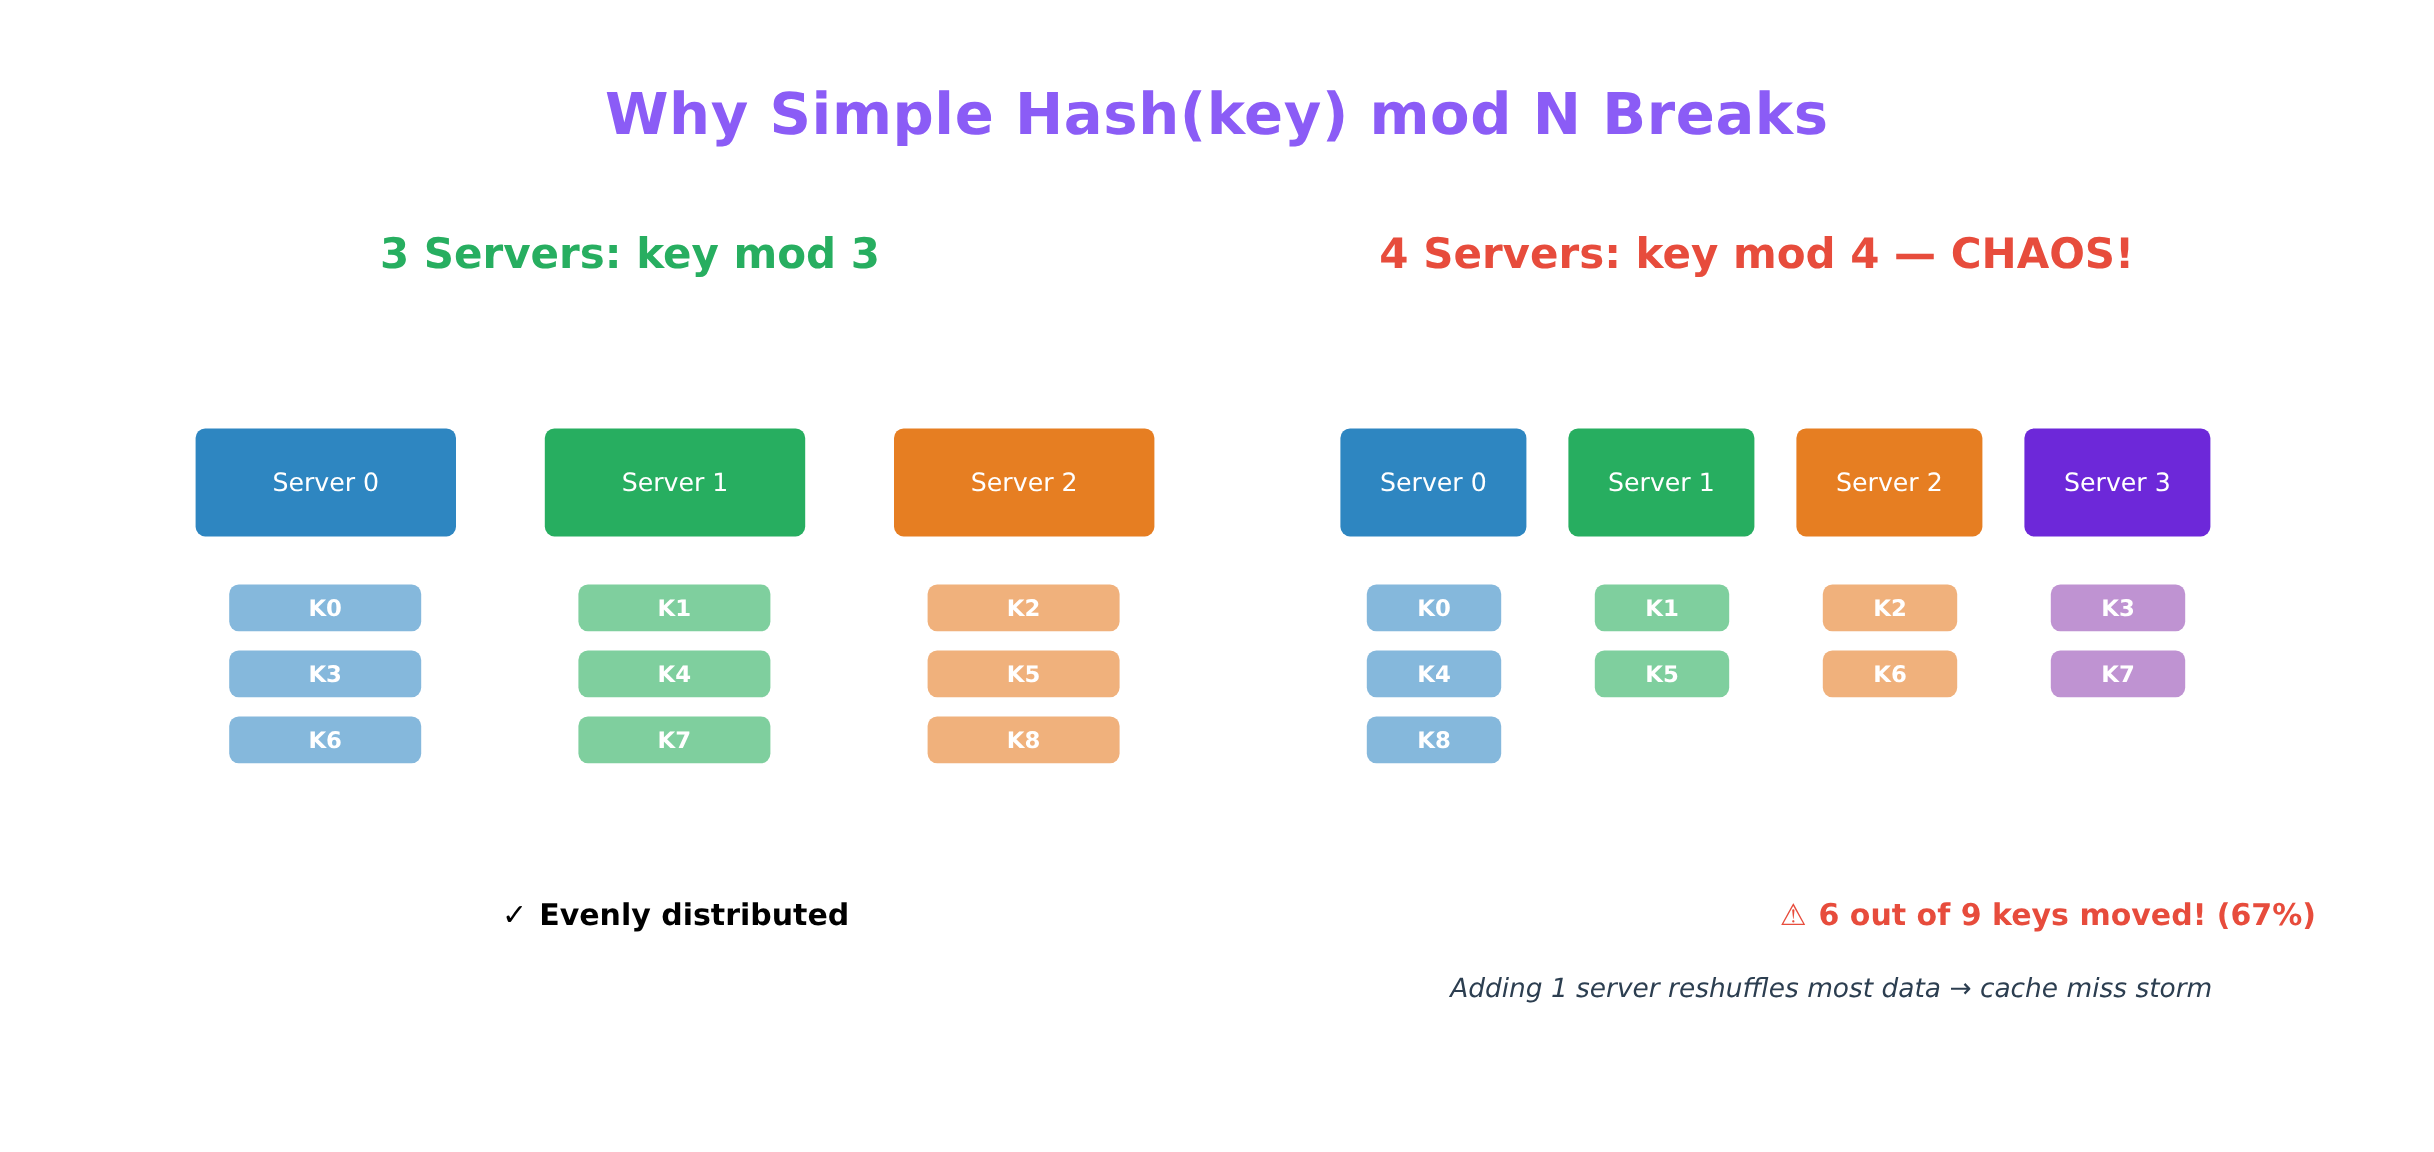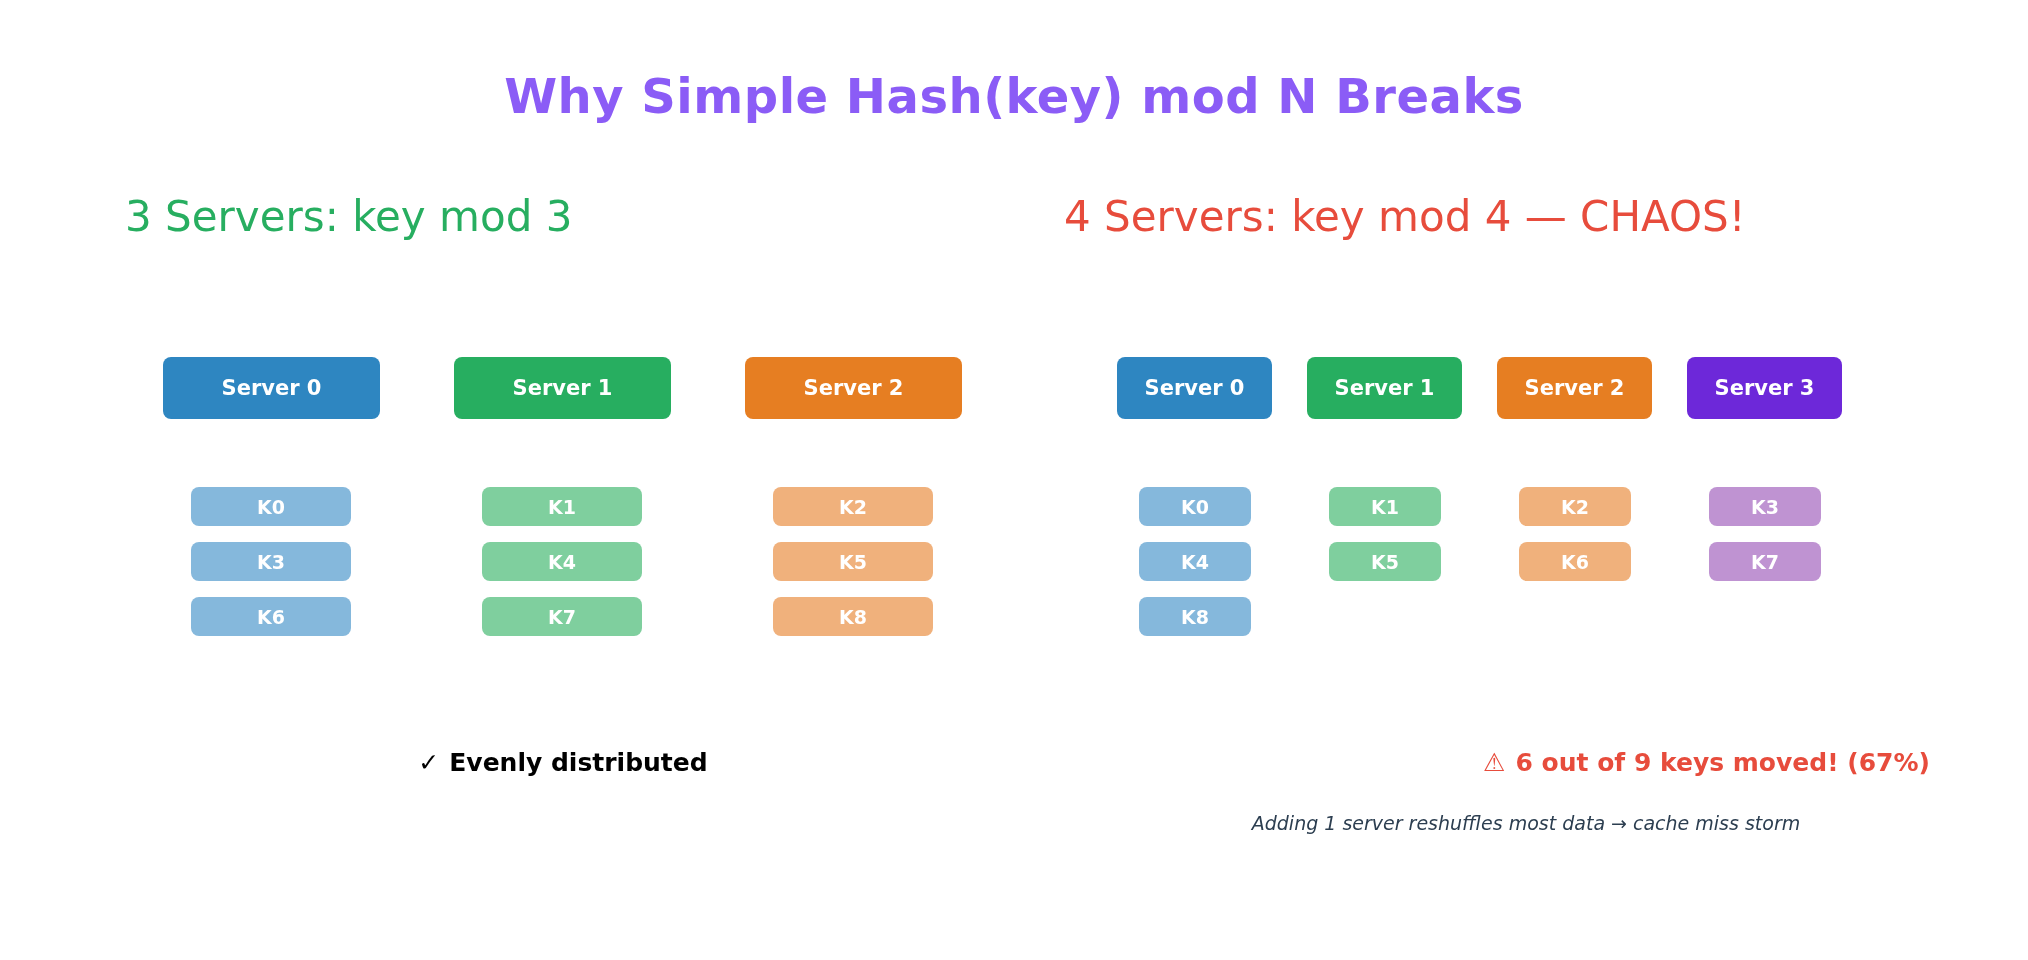--- a/index.html
+++ b/index.html
@@ -11,33 +11,33 @@
   .canvas { position: relative; width: 2028px; height: 960px; background: #ffffff; }
 
   .title {
     position: absolute; top: 44px; left: 0; width: 2028px;
     text-align: center; font-size: 48px; font-weight: bold;
     letter-spacing: 0.5px;
   }
 
   .section-heading {
     position: absolute; top: 192px; width: 800px;
-    text-align: left; font-size: 42px; font-weight: normal;
+    text-align: center; font-size: 35px; font-weight: bold;
   }
   .section-heading.left { left: 125px; }
   .section-heading.right { left: 1064px; }
 
   .servers-row { position: absolute; top: 357px; display: flex; }
   .servers-row.left { left: 163px; gap: 74px; }
   .servers-row.right { left: 1117px; gap: 35px; }
 
   .server-box {
-    height: 62px; border-radius: 8px;
+    height: 90px; border-radius: 8px;
     display: flex; align-items: center; justify-content: center;
-    color: #ffffff; font-weight: bold; font-size: 21px;
+    color: #ffffff; font-weight: normal; font-size: 21px;
   }
   .servers-row.left .server-box { width: 217px; }
   .servers-row.right .server-box { width: 155px; }
 
   .key-col {
     position: absolute; top: 487px;
     display: flex; flex-direction: column; gap: 16px;
   }
   .key-box {
     height: 39px; border-radius: 8px;
@@ -56,21 +56,21 @@
     position: absolute; top: 748px; width: 800px;
     text-align: center; font-size: 25px; font-weight: bold;
   }
   .footer-line.left { left: 163px; }
   .footer-line.right { left: 1130px; }
   .footer-line .icon { font-weight: normal; margin-right: 10px; }
   .footer-line.left .icon { font-weight: bold; }
 
   .note-line {
     position: absolute; top: 812px; left: 1126px; width: 800px;
-    text-align: center; font-size: 19px; font-style: italic;
+    text-align: center; font-size: 22px; font-style: italic;
     color: #2c3e50;
   }
 </style>
 </head>
 <body>
 
 <div class="canvas">
 
   <div class="title" style="color: #8b5cf6; margin-top: 24px;">Why Simple Hash(key) mod N Breaks</div>
 

